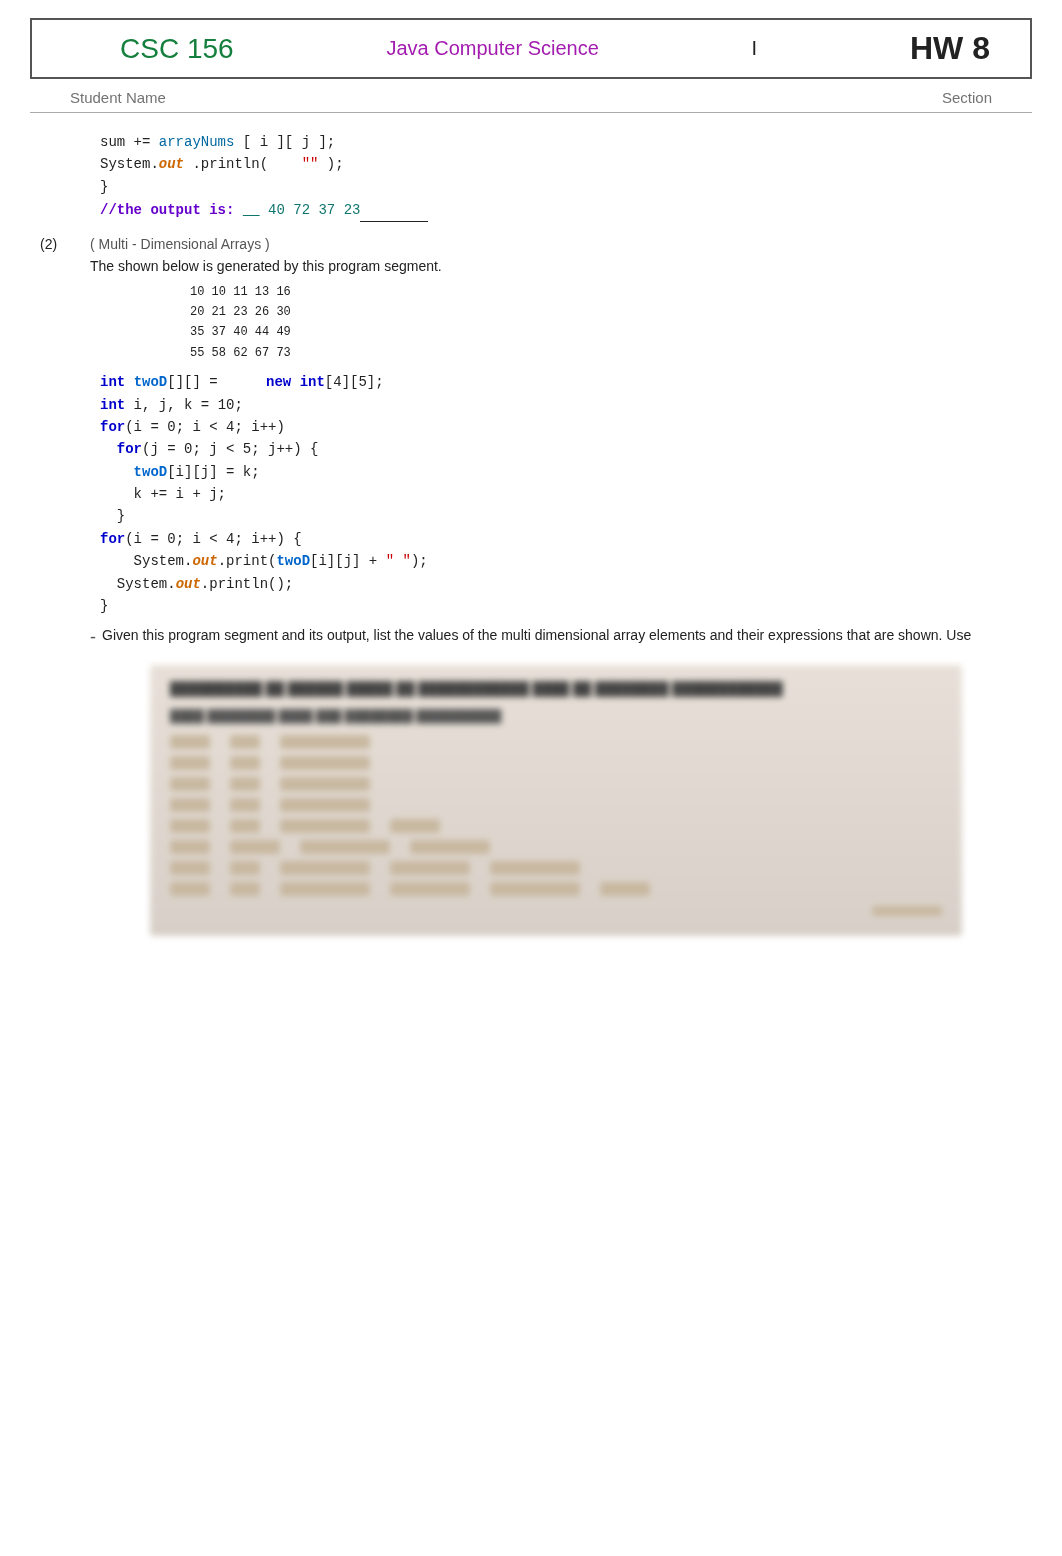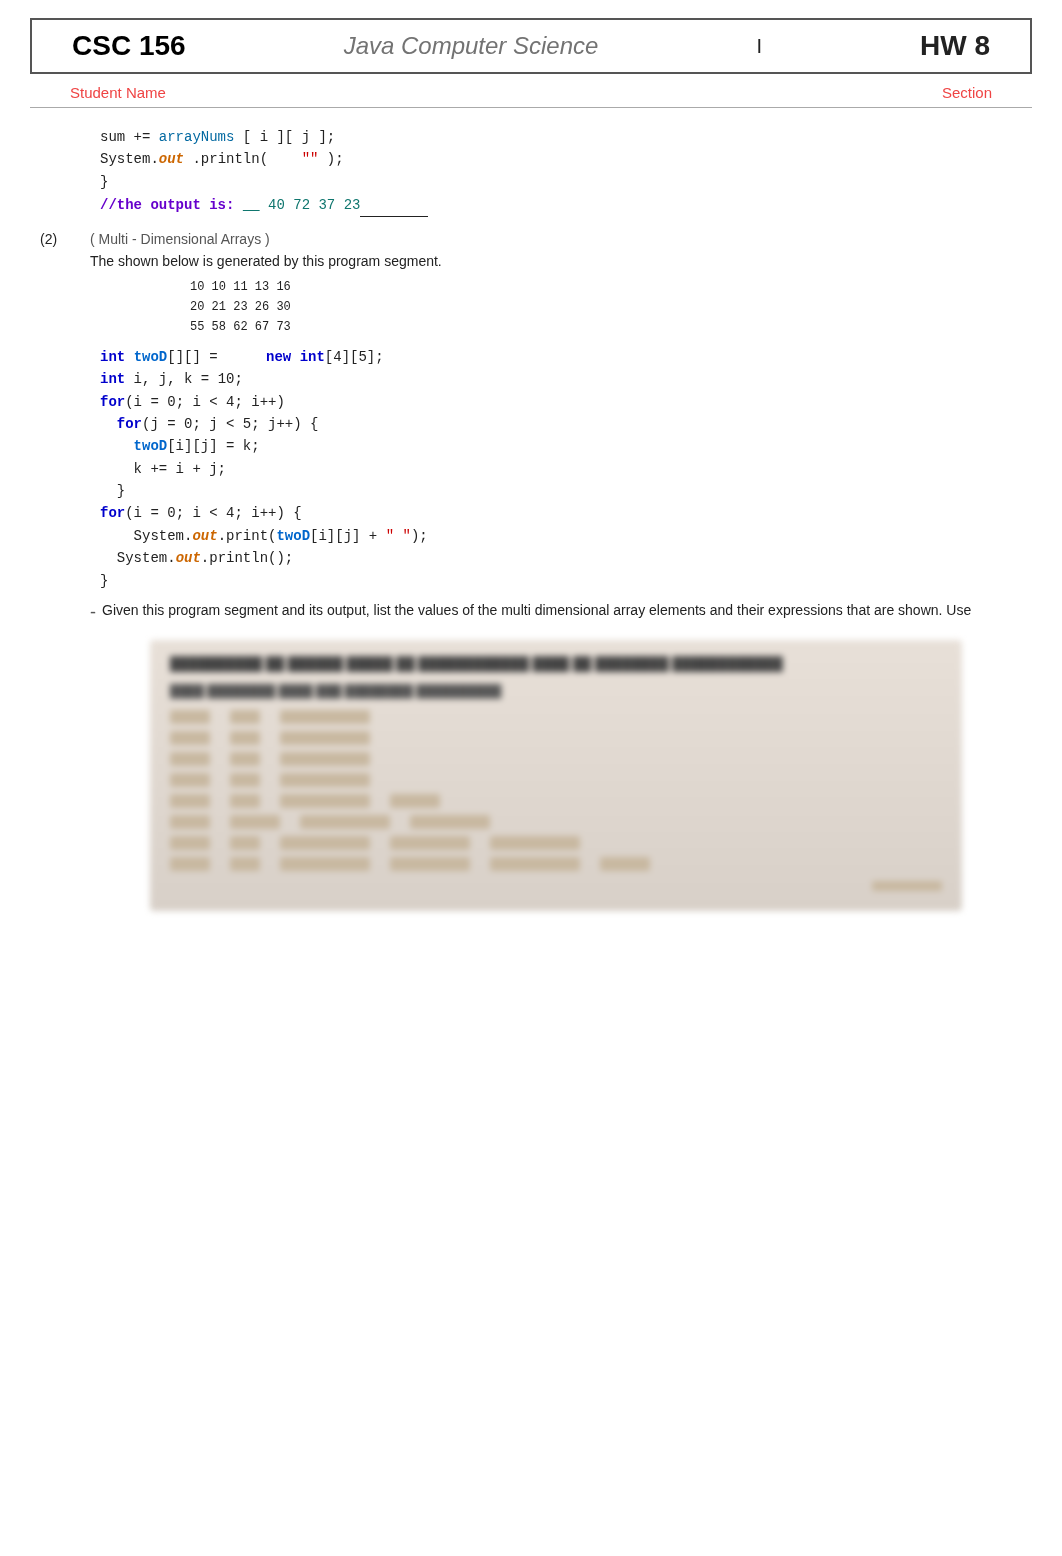--- a/index.html
+++ b/index.html
@@ -23,49 +23,49 @@
     .header {
       border: 2px solid #555;
       display: flex;
       align-items: center;
       justify-content: space-between;
       padding: 10px 40px;
       margin: 18px 30px 0 30px;
     }
     .header-course {
       font-size: 28px;
-      font-weight: bold;
-      color: #000000;
+      font-weight: normal;
+      color: #15803d;
+      margin-left: 48px;
     }
     .header-title {
-      font-size: 24px;
-      color: #737373;
-      font-style: italic;
+      font-size: 20px;
+      color: #a21caf;
     }
     .header-section {
       font-size: 20px;
       color: #222;
     }
     .header-hw {
-      font-size: 28px;
+      font-size: 32px;
       font-weight: bold;
       color: #222;
     }
 
     
     .student-row {
       display: flex;
       justify-content: space-between;
       padding: 10px 40px 6px 40px;
       border-bottom: 1.5px solid #aaa;
       margin: 0 30px;
     }
     .student-label, .section-label {
       font-size: 15px;
-      color: #ef4444;
+      color: #737373;
     }
 
     
     .content {
       margin: 0 30px;
       padding: 10px 10px 20px 10px;
     }
 
     
     .code-block {
@@ -211,20 +211,21 @@
       <div class="q-num-col">
         <span>(2)</span>
       </div>
       <div class="q-content-col">
         <div class="question-label">( Multi - Dimensional Arrays )</div>
         <div class="question-text" style="margin-left:0;margin-top:6px;margin-bottom:6px;">The shown below is generated by this program segment.</div>
 
         <div class="output-grid">
           <div>10 10 11 13 16</div>
           <div>20 21 23 26 30</div>
+          <div>35 37 40 44 49</div>
           <div>55 58 62 67 73</div>
         </div>
 
         <div class="code-block" style="margin-left:10px;">
 
           <div>
             <code>
               <span style="color:#0000cc;font-weight:bold;">int</span>
               <span style="color:#0066cc;font-weight:bold;"> twoD</span><span style="color:#222;">[][] = </span><span style="color:#0000cc;font-weight:bold;margin-left:40px;">new int</span><span style="color:#222;">[4][5];</span>
             </code>

